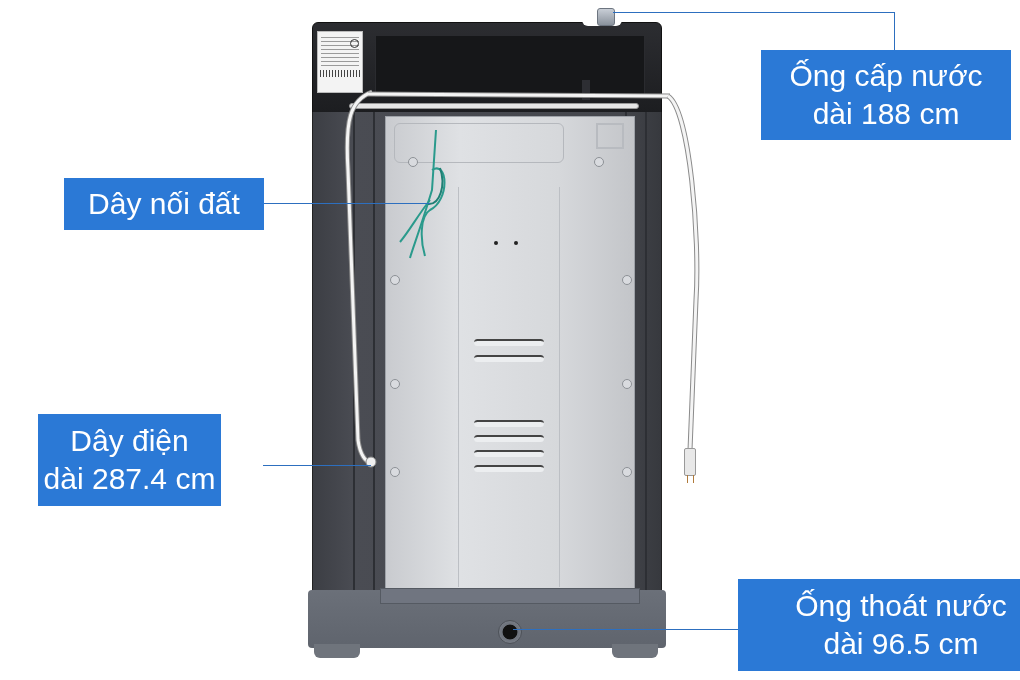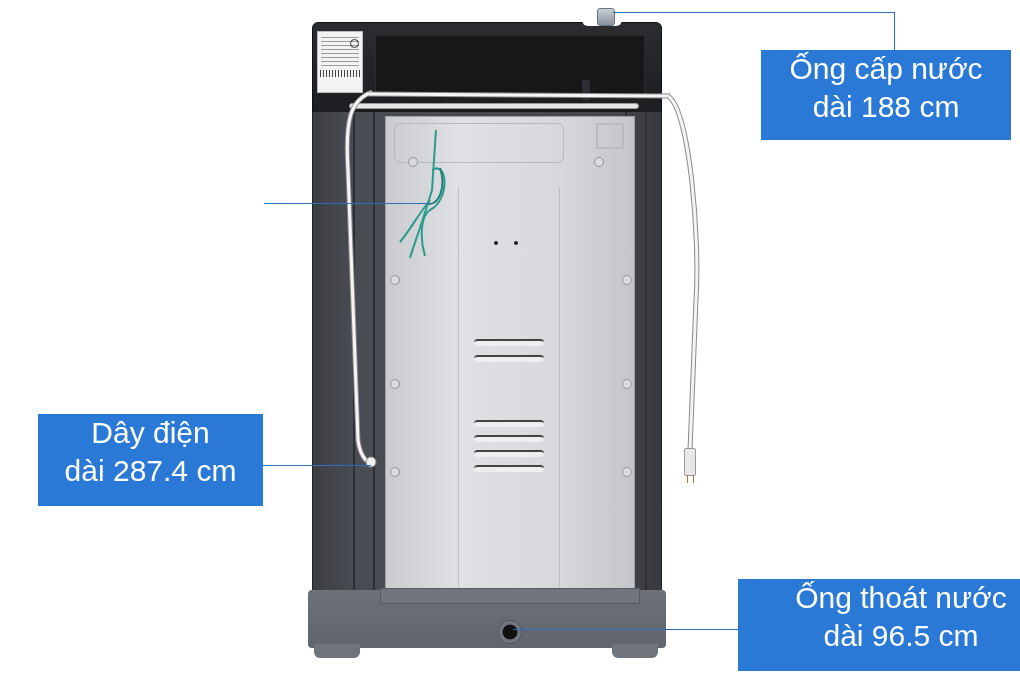--- a/index.html
+++ b/index.html
@@ -59,21 +59,21 @@
   .foot { position: absolute; top: 630px; width: 46px; height: 14px; background: #6f747c;
           border-radius: 0 0 6px 6px; }
   .plug { position: absolute; left: 684px; top: 448px; width: 10px; height: 26px;
           background: #e8e8e8; border: 1px solid #999; border-radius: 2px; }
   .plug::after { content: ""; position: absolute; left: 2px; top: 26px; width: 5px; height: 8px;
           border-left: 1px solid #b07a3a; border-right: 1px solid #b07a3a; }
 
   
   .callout { position: absolute; background: #2b79d6; color: #ffffff; text-align: center;
              font-size: 30px; line-height: 38px; box-sizing: border-box; display: flex;
-             flex-direction: column; }
+             flex-direction: column; justify-content: center; }
   .leader { position: absolute; background: #2d6fbf; }
 </style>
 </head>
 <body>
 
 <div class="stage">
 
   <div class="machine">
     <div class="top-panel">
       <div class="sticker">
@@ -155,22 +155,25 @@
   <div class="leader" style="left:894px;top:12px;width:1px;height:38px"></div>
   <div class="leader" style="left:264px;top:203px;width:166px;height:1px"></div>
   <div class="leader" style="left:263px;top:465px;width:108px;height:1px"></div>
   <div class="leader" style="left:513px;top:629px;width:225px;height:1px"></div>
 
   <div class="callout" style="left:761px;top:50px;width:250px;height:90px">
     <span>Ống cấp nước</span>
     <span>dài 188 cm</span>
   </div>
 
+  <div class="callout" style="left:64px;top:178px;width:200px;height:52px">
+    <span>Dây nối đất</span>
+  </div>
 
-  <div class="callout" style="left:38px;top:414px;width:225px;height:92px">
+  <div class="callout" style="left:38px;top:414px;width:183px;height:92px">
     <span>Dây điện</span>
     <span>dài 287.4 cm</span>
   </div>
 
   <div class="callout" style="left:738px;top:579px;width:326px;height:92px">
     <span>Ống thoát nước</span>
     <span>dài 96.5 cm</span>
   </div>
 </div>
 

